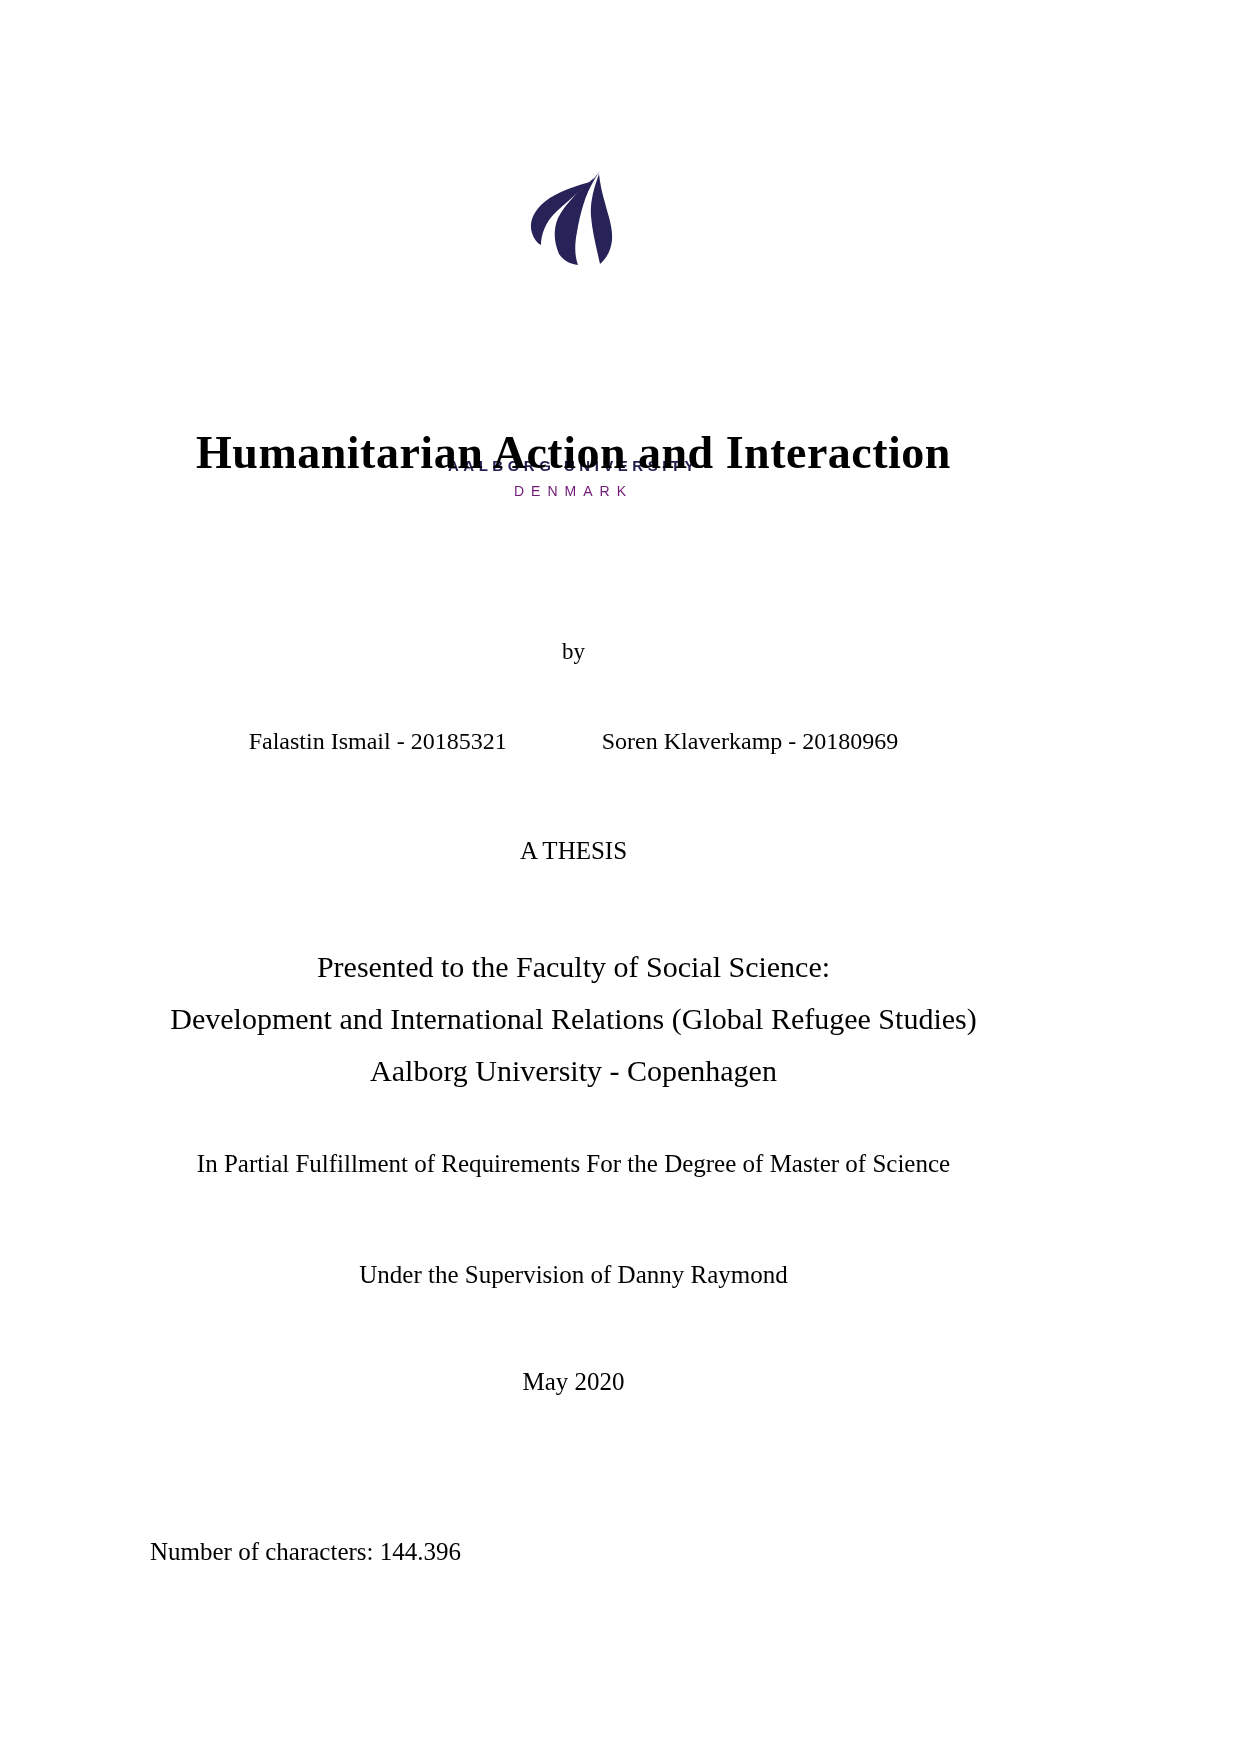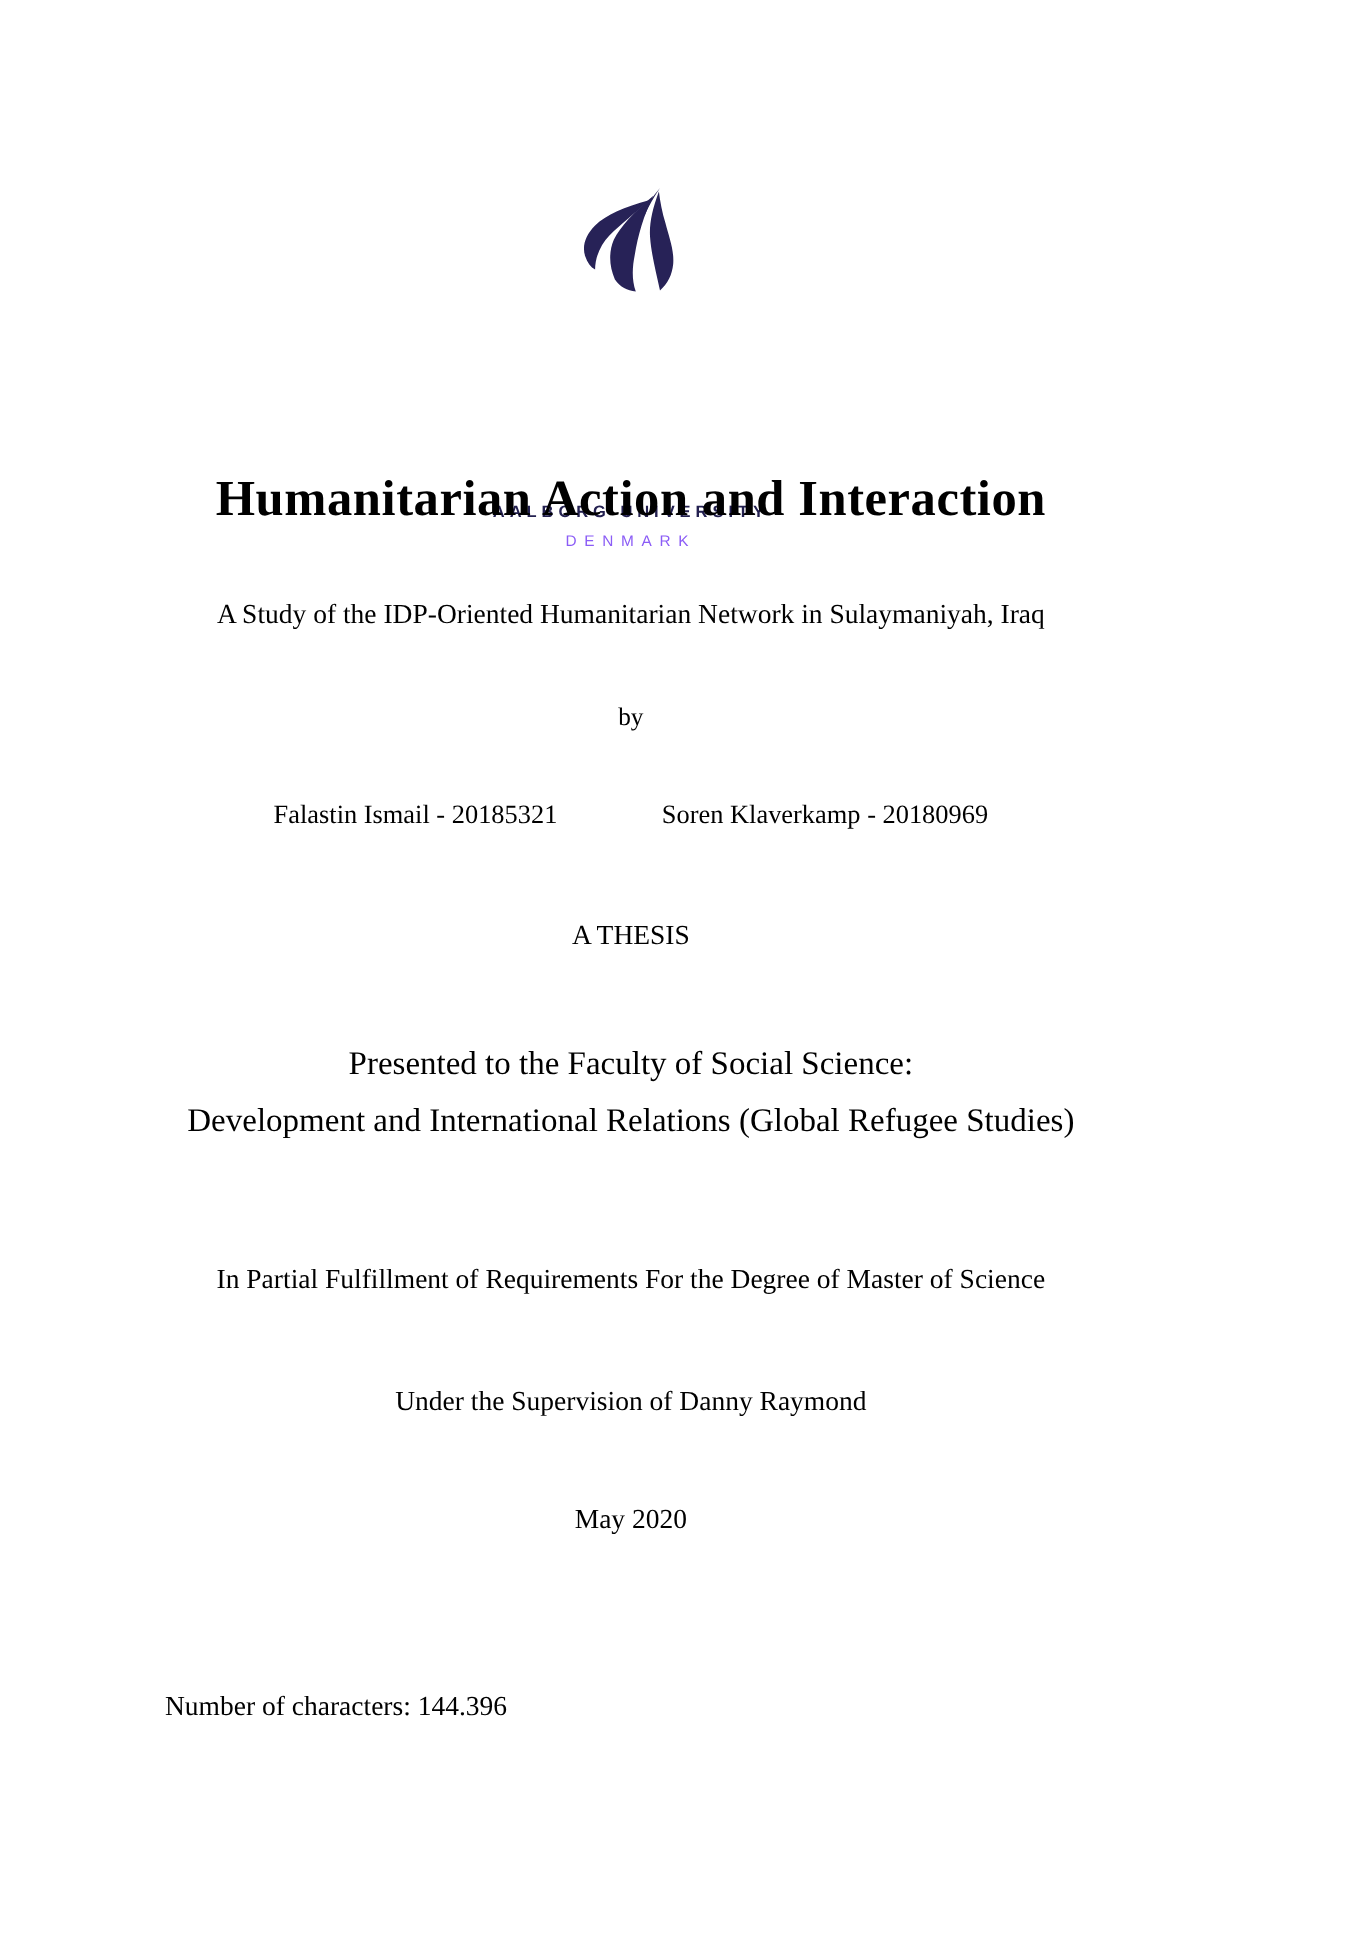--- a/index.html
+++ b/index.html
@@ -36,21 +36,21 @@
     font-size: 15px;
     letter-spacing: 4.5px;
     color: #232050;
   }
   .uni-country {
     top: 317px;
     font-family: "Liberation Sans", sans-serif;
     font-weight: normal;
     font-size: 14px;
     letter-spacing: 7px;
-    color: #8b5cf6;
+    color: #701a75;
   }
   .thesis-title {
     top: 426px;
     margin: 0;
     font-size: 46px;
     font-weight: bold;
     letter-spacing: 0.5px;
   }
   .subtitle {
     top: 545px;
@@ -133,34 +133,34 @@
         C 80,12 74,20 70,28
         L 72,30
         C 76,21 81,12 86,5 Z"></path>
     </svg>
     <div class="centered uni-name">AALBORG UNIVERSITY</div>
     <div class="centered uni-country">DENMARK</div>
   </div>
 
   <h1 class="centered thesis-title">Humanitarian Action and Interaction</h1>
 
-  <div class="centered subtitle">A Study of the IDP-Oriented Humanitarian Network in Sulaymaniyah, Iraq</div>
 
   <div class="centered byline">by</div>
 
   <div class="authors-row">
     <span>Falastin Ismail - 20185321</span>
     <span>Soren Klaverkamp - 20180969</span>
   </div>
 
   <div class="centered thesis-label">A THESIS</div>
 
   <div class="centered presented-block">
     <div>Presented to the Faculty of Social Science:</div>
     <div>Development and International Relations (Global Refugee Studies)</div>
+    <div>Aalborg University - Copenhagen</div>
   </div>
 
   <div class="centered fulfillment">In Partial Fulfillment of Requirements For the Degree of Master of Science</div>
 
   <div class="centered supervision">Under the Supervision of Danny Raymond</div>
 
   <div class="centered date-line">May 2020</div>
 
   <div class="char-count">Number of characters: 144.396</div>
 

